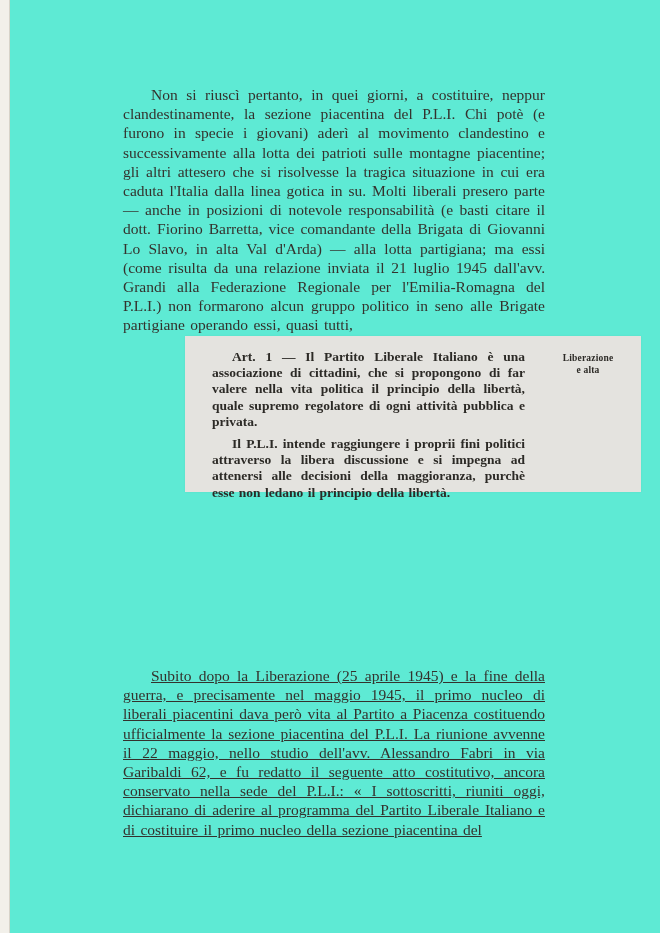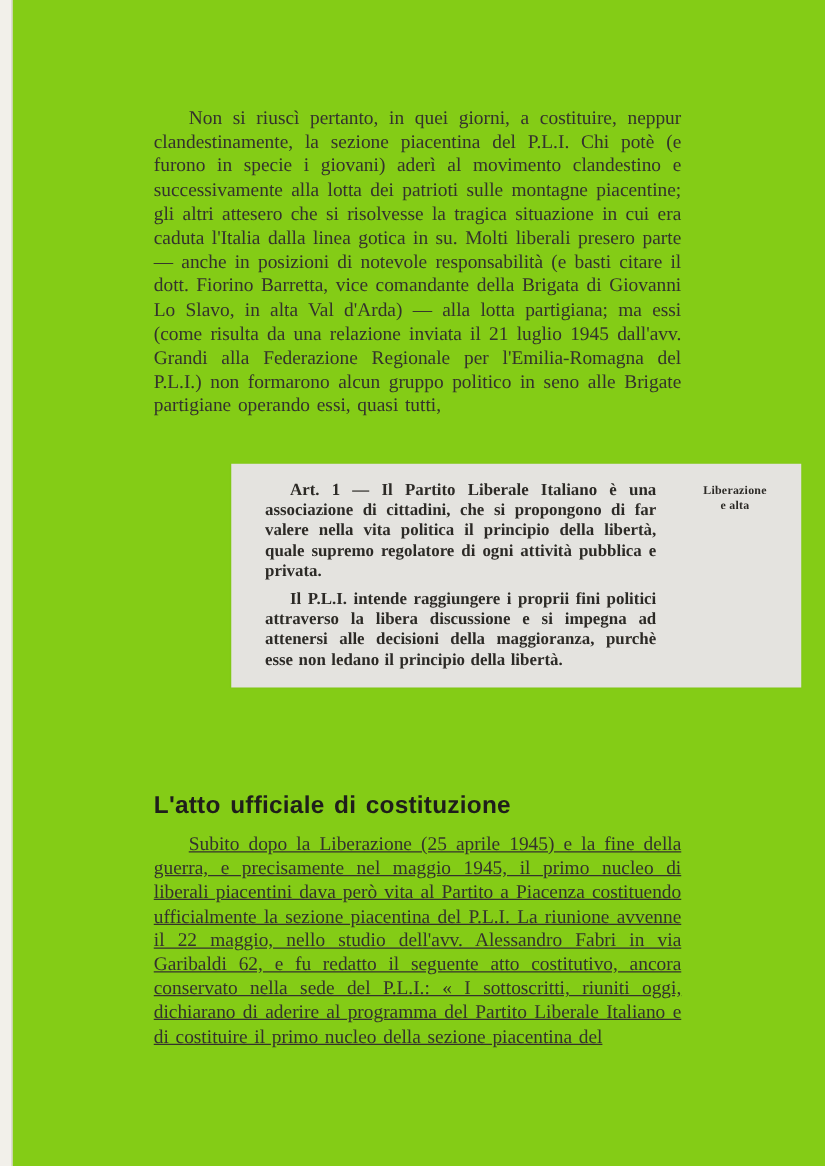--- a/index.html
+++ b/index.html
@@ -9,21 +9,21 @@
   body {
     width: 660px;
     height: 933px;
     background: #f5f2ec;
     font-family: "Liberation Serif", serif;
   }
   .page {
     position: relative;
     width: 660px;
     height: 933px;
-    background: #84cc16;
+    background: #5eead4;
     overflow: hidden;
   }
   .page-edge {
     position: absolute;
     left: 0;
     top: 0;
     width: 9px;
     height: 933px;
     background: #f2f0ea;
     border-right: 1px solid #d7d3c9;
@@ -40,23 +40,23 @@
     text-align: justify;
     word-spacing: 1.5px;
   }
   .indent { text-indent: 28px; }
   .p1 { top: 85px; }
   .p2 { top: 553px; }
   .p3 { top: 666px; text-decoration: underline; }
   .excerpt-box {
     position: absolute;
     left: 185px;
-    top: 371px;
+    top: 336px;
     width: 456px;
-    height: 179px;
+    height: 156px;
     background: #e4e3df;
     box-shadow: 0 0 2px rgba(0,0,0,0.06);
   }
   .box-text {
     position: absolute;
     left: 27px;
     top: 13px;
     width: 313px;
     font-family: "Liberation Serif", serif;
     font-weight: bold;
@@ -113,17 +113,16 @@
       <p class="box-para">Art. 1 — Il Partito Liberale Italiano è una associazione di cittadini, che si propongono di far valere nella vita politica il principio della libertà, quale supremo regolatore di ogni attività pubblica e privata.</p>
       <p class="box-para">Il P.L.I. intende raggiungere i proprii fini politici attraverso la libera discussione e si impegna ad attenersi alle decisioni della maggioranza, purchè esse non ledano il principio della libertà.</p>
     </div>
     <div class="margin-note">
       <div>Liberazione</div>
       <div>e alta</div>
     </div>
   </div>
 
 
-  <h2 class="section-heading">L'atto ufficiale di costituzione</h2>
 
   <p class="body-para p3 indent">Subito dopo la Liberazione (25 aprile 1945) e la fine della guerra, e precisamente nel maggio 1945, il primo nucleo di liberali piacentini dava però vita al Partito a Piacenza costituendo ufficialmente la sezione piacentina del P.L.I. La riunione avvenne il 22 maggio, nello studio dell'avv. Alessandro Fabri in via Garibaldi 62, e fu redatto il seguente atto costitutivo, ancora conservato nella sede del P.L.I.: « I sottoscritti, riuniti oggi, dichiarano di aderire al programma del Partito Liberale Italiano e di costituire il primo nucleo della sezione piacentina del</p>
 
 </div>
 
 </body></html>

